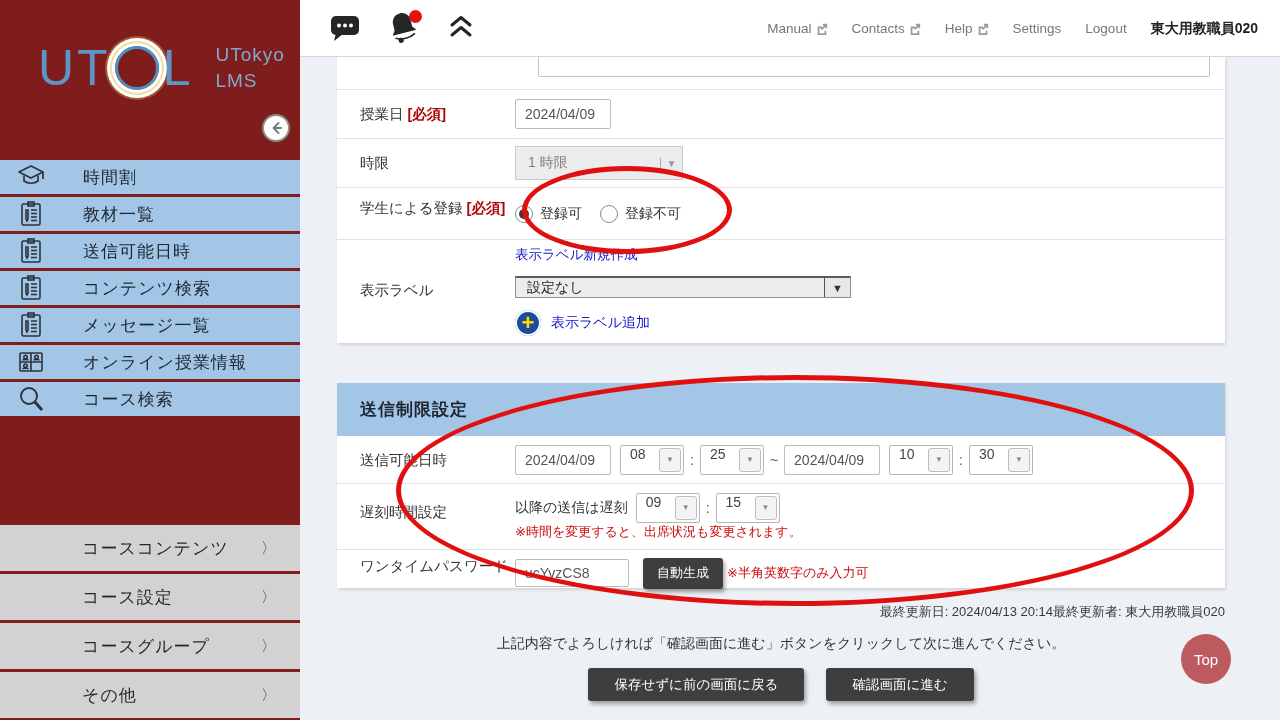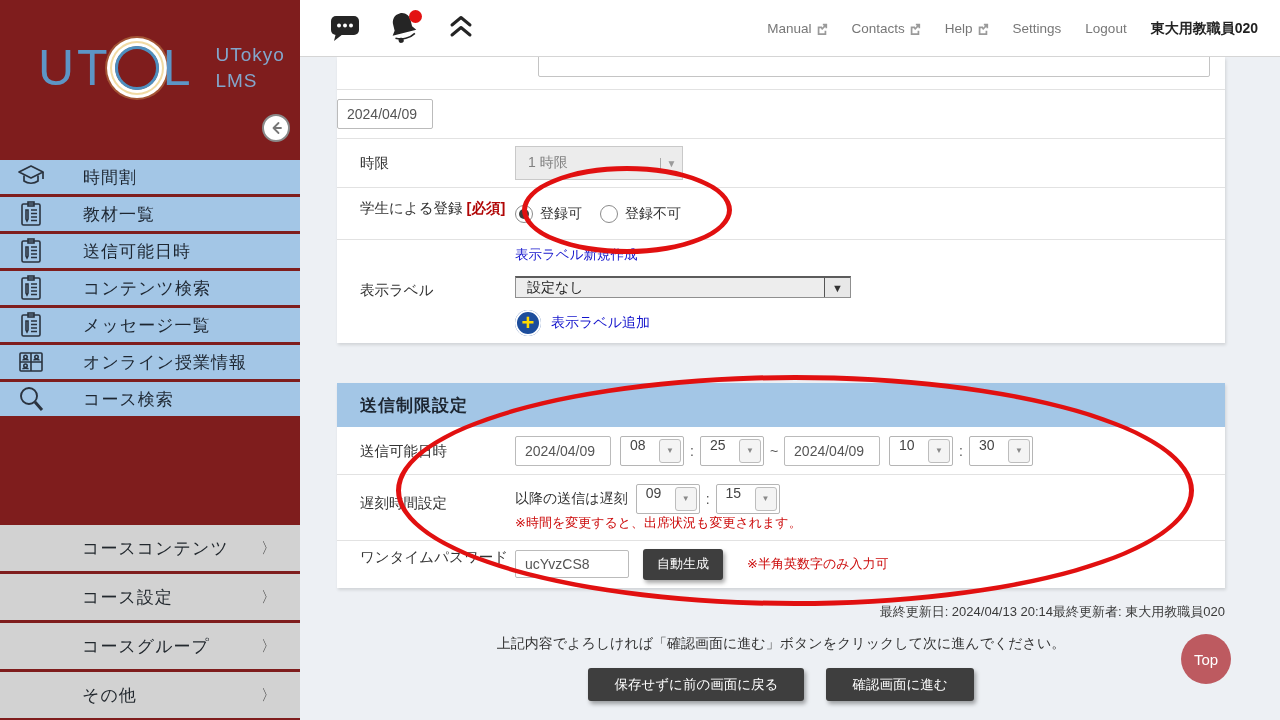--- a/index.html
+++ b/index.html
@@ -50,21 +50,21 @@
   .radio-grp { display:flex; align-items:center; gap:18px; }
   .radio { display:flex; align-items:center; gap:7px; cursor:pointer; }
   .rdot { width:18px; height:18px; border:1px solid #8b8b8b; border-radius:50%; background:#fff; display:flex; align-items:center; justify-content:center; }
   .rdot.sel::after { content:""; width:10px; height:10px; border-radius:50%; background:#3c3c3c; }
   .rlabel { font-size:14px; color:#333; }
   .blue-link { color:#1414cc; font-size:13.5px; cursor:pointer; text-decoration:none; }
   .sel-label { width:336px; height:33px; background:#ededed; border:1px solid #8f8f8f; border-top:2px solid #5c5c5c; display:flex; align-items:center; cursor:pointer; }
   .sel-label .sval { flex:1; padding-left:11px; font-size:14px; color:#222; }
   .sel-label .sarr2 { width:26px; height:100%; border-left:1px solid #555; display:flex; align-items:center; justify-content:center; color:#333; font-size:11px; background:#e8e8e8; }
   .plus-btn { width:26px; height:26px; border-radius:50%; background:#1c4d9c; color:#ffd900; font-size:22px; font-weight:bold; display:flex; align-items:center; justify-content:center; line-height:1; cursor:pointer; box-shadow:0 0 0 2px #fff inset; }
-  .sec-header { height:44px; background:#a3c6e6; display:flex; align-items:center; padding-left:23px; font-size:17px; font-weight:bold; color:#1d2631; letter-spacing:1px; }
+  .sec-header { height:53px; background:#a3c6e6; display:flex; align-items:center; padding-left:23px; font-size:17px; font-weight:bold; color:#1d2631; letter-spacing:1px; }
   .combo { display:flex; align-items:flex-start; height:30px; border:1px solid #b5b5b5; border-radius:2px; background:#fff; }
   .combo .cval { width:36px; padding-left:9px; font-size:14px; color:#444; }
   .combo .spin { width:22px; height:24px; margin:2px; border:1px solid #bdbdbd; border-radius:3px; background:#f4f4f4; display:flex; align-items:center; justify-content:center; color:#8a8a8a; font-size:8px; cursor:pointer; }
   .sep { margin:0 6px; color:#555; font-size:14px; }
   .red-note { color:#cc0b0b; font-size:13px; }
   .dark-btn { background:#3e3e3e; color:#fff; border:none; border-radius:3px; font-size:13px; font-family:inherit; cursor:pointer; box-shadow:2px 3px 4px rgba(0,0,0,.35); }
   .gen-btn { height:31px; padding:0 14px; margin-left:14px; }
   .meta-line { position:absolute; left:37px; top:546px; width:888px; text-align:right; font-size:13px; color:#3a3a3a; }
   .instruction { position:absolute; left:37px; top:578px; width:888px; text-align:center; font-size:14px; color:#333; }
   .btn-row { position:absolute; left:37px; top:611px; width:888px; display:flex; justify-content:center; gap:22px; }
@@ -256,20 +256,24 @@
   </div>
 
   <div class="content">
 
     <div class="card card1">
       <div class="row-partial">
         <div class="partial-input"></div>
       </div>
 
       <div class="frow" style="height:49px;">
+        <div class="flabel">
+          <span>授業日</span>
+          <span class="req">[必須]</span>
+        </div>
         <div class="fvalue">
           <input class="txt-input" style="width: 96px;" readonly="" value="2024/04/09">
         </div>
       </div>
 
       <div class="frow" style="height:49px;">
         <div class="flabel">時限</div>
         <div class="fvalue">
           <div class="sel-disabled">
             <span class="sval">1 時限</span>
@@ -360,21 +364,21 @@
           </div>
           <span class="red-note">※時間を変更すると、出席状況も変更されます。</span>
         </div>
       </div>
 
       <div class="frow" style="height:46px; border-bottom:none;">
         <div class="flabel" style="padding-top:6px; width:178px;">ワンタイムパスワード</div>
         <div class="fvalue">
           <input class="txt-input" style="width: 114px; height: 28px;" value="ucYvzCS8">
           <button class="dark-btn gen-btn">自動生成</button>
-          <span class="red-note" style="margin-left:24px;">※半角英数字のみ入力可</span>
+          <span class="red-note" style="margin-left:4px;">※半角英数字のみ入力可</span>
         </div>
       </div>
     </div>
 
     <div class="meta-line">最終更新日: 2024/04/13 20:14最終更新者: 東大用教職員020</div>
     <div class="instruction">上記内容でよろしければ「確認画面に進む」ボタンをクリックして次に進んでください。</div>
     <div class="btn-row">
       <button class="dark-btn big-btn">保存せずに前の画面に戻る</button>
       <button class="dark-btn big-btn">確認画面に進む</button>
     </div>

